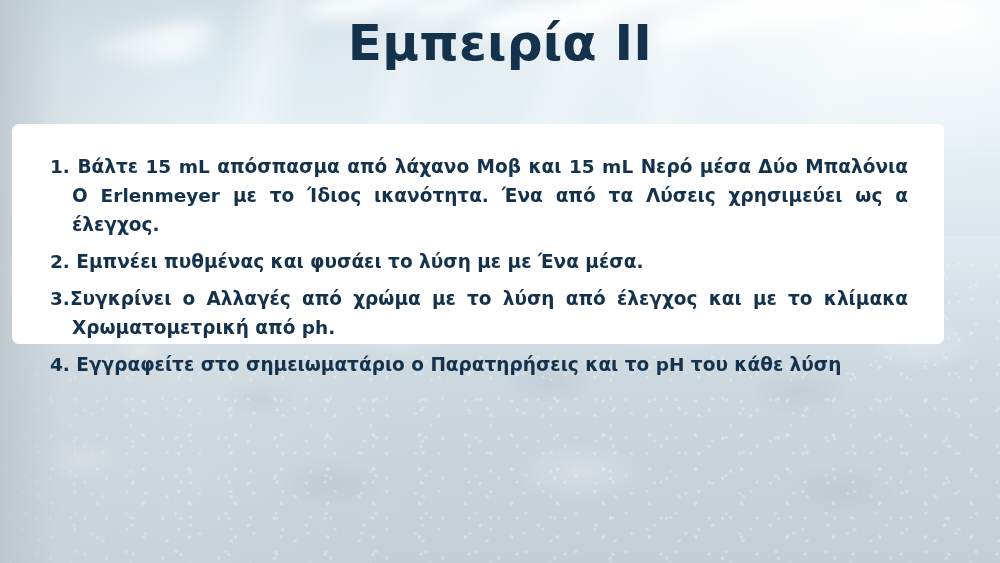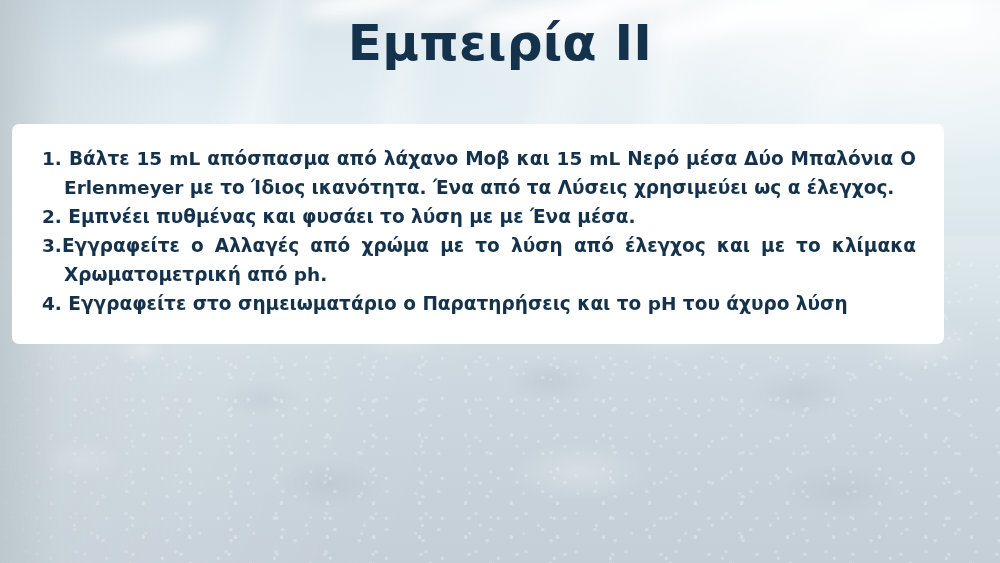--- a/index.html
+++ b/index.html
@@ -154,21 +154,21 @@
     font-size: 18.5px;
     font-weight: 700;
     line-height: 29px;
   }
 
   .item {
     text-align: justify;
     text-justify: inter-word;
     padding-left: 22px;
     text-indent: -22px;
-    margin: 0;
+    margin: 8px;
   }
   .item:last-child { text-align: left; }
 </style>
 </head>
 <body>
 
 <div id="slide">
 
   <div class="bg-layer bg-water"></div>
   <div class="bg-layer bg-reef"></div>
@@ -189,17 +189,17 @@
   <div class="bg-layer bg-sun"></div>
   <div class="bg-layer bg-leftfade"></div>
 
   <div class="title">Εμπειρία II</div>
 
   <div class="panel"></div>
 
   <div class="body-text">
     <p class="item"><span>1. </span><span>Βάλτε 15 mL απόσπασμα από λάχανο Μοβ και 15 mL Νερό μέσα Δύο Μπαλόνια Ο Erlenmeyer με το Ίδιος ικανότητα. Ένα από τα Λύσεις χρησιμεύει ως α έλεγχος.</span></p>
     <p class="item"><span>2. </span><span>Εμπνέει πυθμένας και φυσάει το λύση με με Ένα μέσα.</span></p>
-    <p class="item"><span>3.</span><span>Εγγραφείτε ο Αλλαγές από χρώμα με το λύση από έλεγχος και με το κλίμακα Χρωματομετρική από ph.</span></p>
-    <p class="item"><span>4. </span><span>Εγγραφείτε στο σημειωματάριο ο Παρατηρήσεις και το pH του άχυρο λύση</span></p>
+    <p class="item"><span>3.</span><span>Συγκρίνει ο Αλλαγές από χρώμα με το λύση από έλεγχος και με το κλίμακα Χρωματομετρική από ph.</span></p>
+    <p class="item"><span>4. </span><span>Εγγραφείτε στο σημειωματάριο ο Παρατηρήσεις και το pH του κάθε λύση</span></p>
   </div>
 
 </div>
 
 </body></html>

